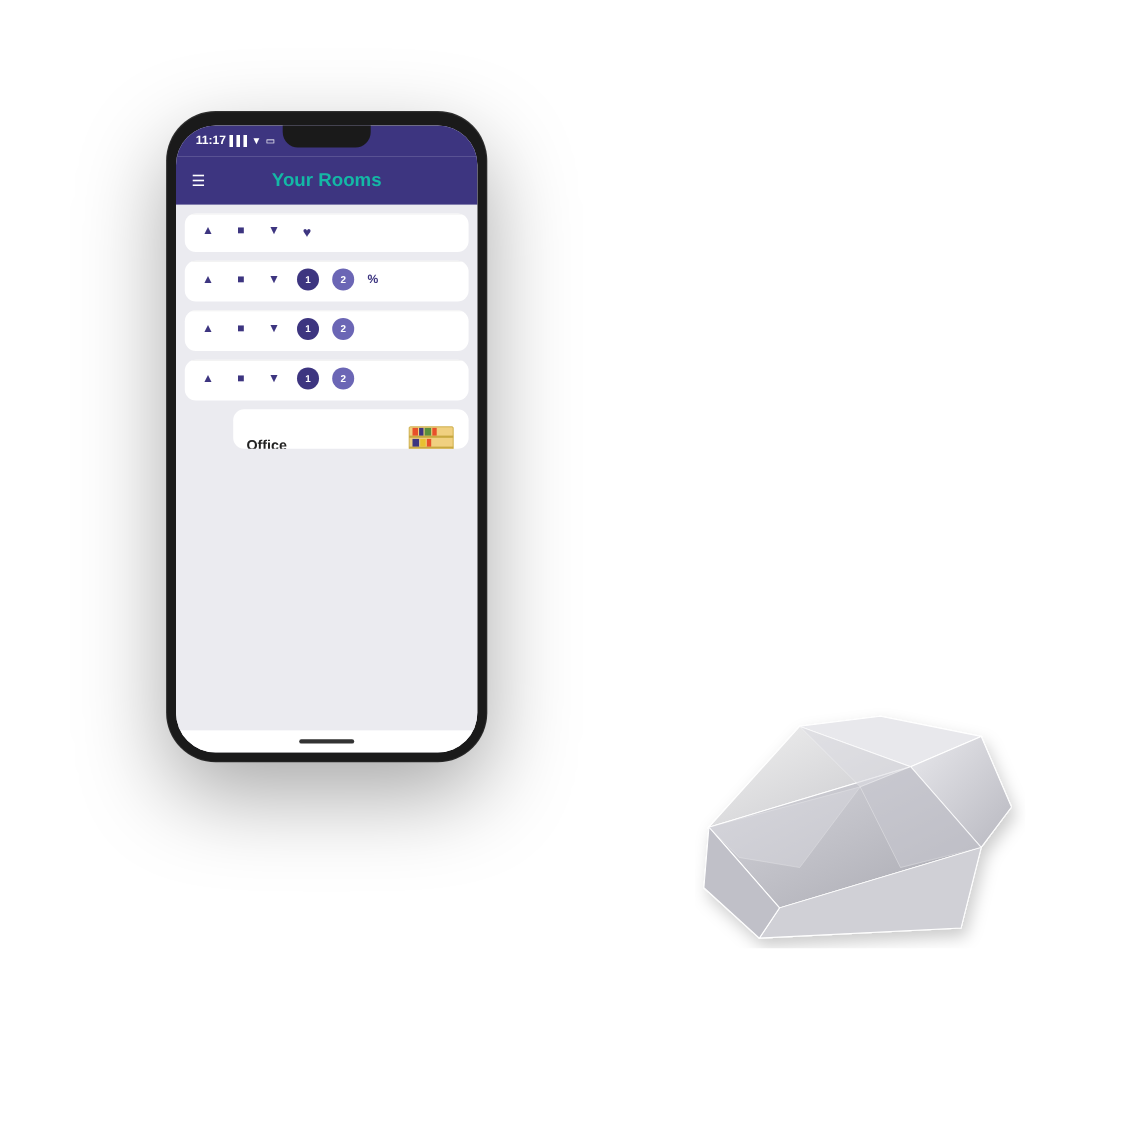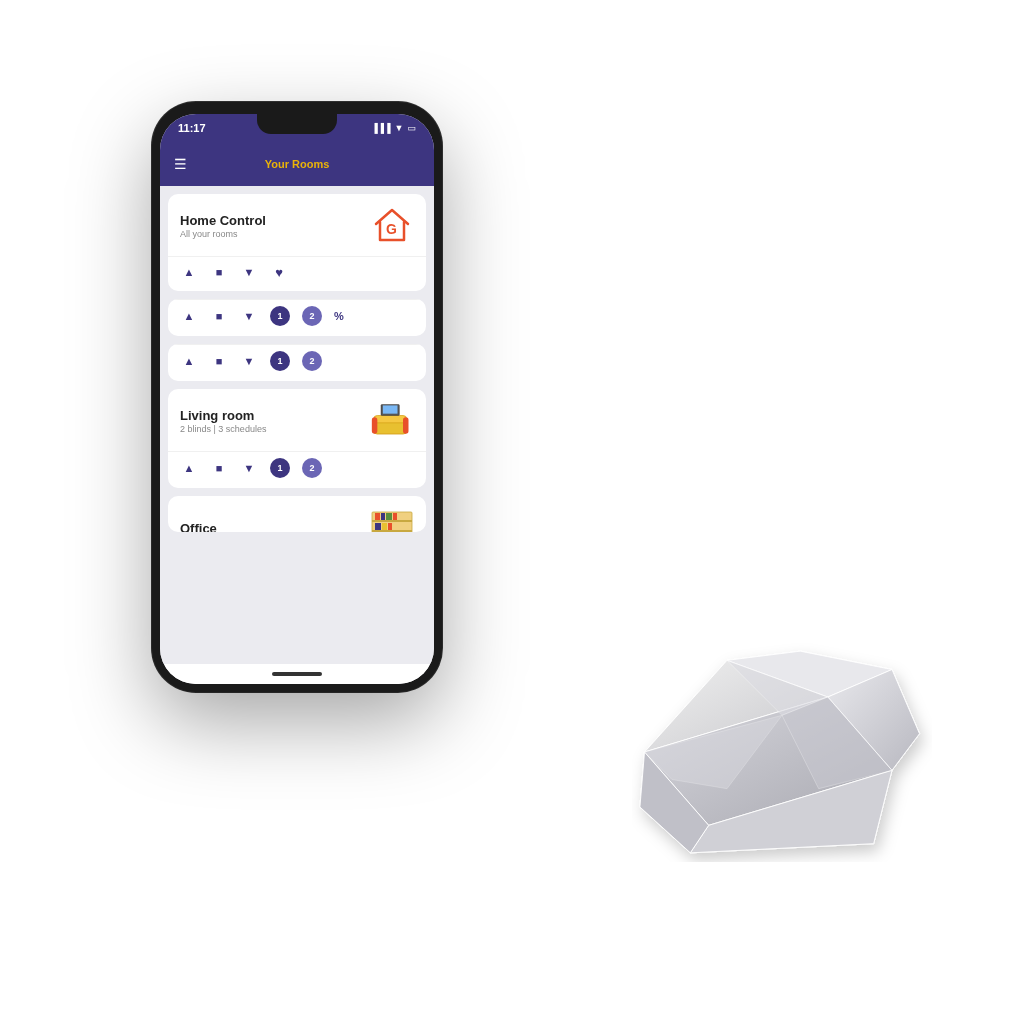--- a/index.html
+++ b/index.html
@@ -49,24 +49,22 @@
       display: flex;
       flex-direction: column;
     }
 
     
     .status-bar {
       background: #3d3580;
       height: 28px;
       display: flex;
       align-items: center;
-      justify-content: space-between;
       padding: 0 18px;
       flex-shrink: 0;
-      gap: 16px;
     }
     .status-time {
       color: white;
       font-size: 11px;
       font-weight: 600;
     }
     .status-icons {
       display: flex;
       align-items: center;
       gap: 4px;
@@ -91,22 +89,22 @@
     .app-header {
       background: #3d3580;
       height: 44px;
       display: flex;
       align-items: center;
       justify-content: center;
       position: relative;
       flex-shrink: 0;
     }
     .app-header-title {
-      color: #eab308;
-      font-size: 11px;
+      color: #14b8a6;
+      font-size: 17px;
       font-weight: 600;
     }
     .menu-icon {
       position: absolute;
       left: 14px;
       color: white;
       font-size: 14px;
     }
 
     
@@ -252,36 +250,20 @@
       </div>
 
       <div class="app-header">
         <span class="menu-icon">☰</span>
         <span class="app-header-title">Your Rooms</span>
       </div>
 
       <div class="screen-content">
 
         <div class="room-card">
-          <div class="room-card-top">
-            <div class="room-info">
-              <h3>Home Control</h3>
-              <p>All your rooms</p>
-            </div>
-            <div class="room-icon-img">
-
-              <svg width="44" height="44" viewBox="0 0 44 44">
-
-                <polyline points="6,20 22,6 38,20" fill="none" stroke="#e8502a" stroke-width="2.5" stroke-linecap="round" stroke-linejoin="round"></polyline>
-                <path d="M10,18 L10,36 L34,36 L34,18" fill="none" stroke="#e8502a" stroke-width="2.5" stroke-linecap="round" stroke-linejoin="round"></path>
-
-                <text x="16" y="30" font-size="14" font-weight="700" fill="#e8502a" font-family="Arial, sans-serif">G</text>
-              </svg>
-            </div>
-          </div>
           <div class="room-controls">
             <div class="ctrl-btn">▲</div>
             <div class="ctrl-btn">■</div>
             <div class="ctrl-btn">▼</div>
             <div class="ctrl-btn heart-icon">♥</div>
           </div>
         </div>
 
         <div class="room-card">
           <div class="room-controls">
@@ -298,51 +280,30 @@
           <div class="room-controls">
             <div class="ctrl-btn">▲</div>
             <div class="ctrl-btn">■</div>
             <div class="ctrl-btn">▼</div>
             <div class="ctrl-btn-circle badge-1">1</div>
             <div class="ctrl-btn-circle badge-2">2</div>
           </div>
         </div>
 
         <div class="room-card">
-          <div class="room-card-top">
-            <div class="room-info">
-              <h3>Living room</h3>
-              <p>2 blinds | 3 schedules</p>
-            </div>
-            <div class="room-icon-img">
-              <svg width="48" height="40" viewBox="0 0 48 40">
-
-                <rect x="4" y="14" width="36" height="20" rx="4" fill="#f5c842" stroke="#d4a017" stroke-width="0.8"></rect>
-
-                <rect x="4" y="22" width="36" height="12" rx="3" fill="#e8c030" stroke="#d4a017" stroke-width="0.8"></rect>
-
-                <rect x="2" y="16" width="6" height="18" rx="3" fill="#e8502a"></rect>
-
-                <rect x="36" y="16" width="6" height="18" rx="3" fill="#e8502a"></rect>
-
-                <rect x="12" y="2" width="20" height="12" rx="1" fill="#555" stroke="#333" stroke-width="0.5"></rect>
-                <rect x="14" y="3" width="16" height="9" fill="#7ab8f5"></rect>
-              </svg>
-            </div>
-          </div>
           <div class="room-controls">
             <div class="ctrl-btn">▲</div>
             <div class="ctrl-btn">■</div>
             <div class="ctrl-btn">▼</div>
             <div class="ctrl-btn-circle badge-1">1</div>
             <div class="ctrl-btn-circle badge-2">2</div>
           </div>
         </div>
 
-        <div class="room-card" style="height: 36px; overflow:hidden;">
+        <div class="room-card" style="height: 36px; overflow:hidden;margin-left:44px;">
           <div class="room-card-top">
             <div class="room-info">
               <h3>Office</h3>
             </div>
             <div class="room-icon-img">
               <svg width="44" height="36" viewBox="0 0 44 36">
 
                 <rect x="2" y="2" width="40" height="32" rx="1" fill="#f0d080" stroke="#c8a840" stroke-width="0.8"></rect>
                 <rect x="2" y="10" width="40" height="2" fill="#c8a840"></rect>
                 <rect x="2" y="20" width="40" height="2" fill="#c8a840"></rect>

